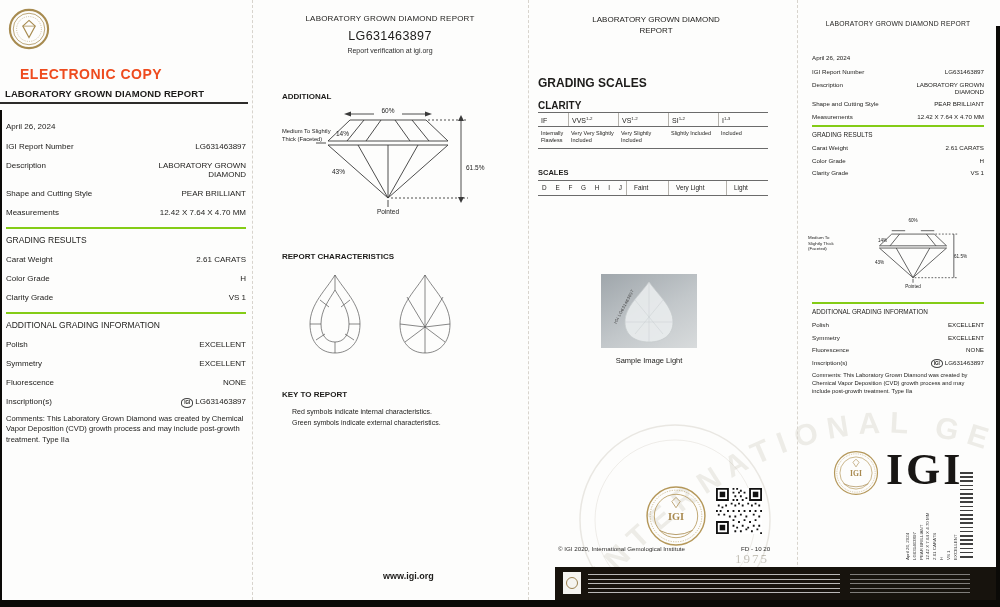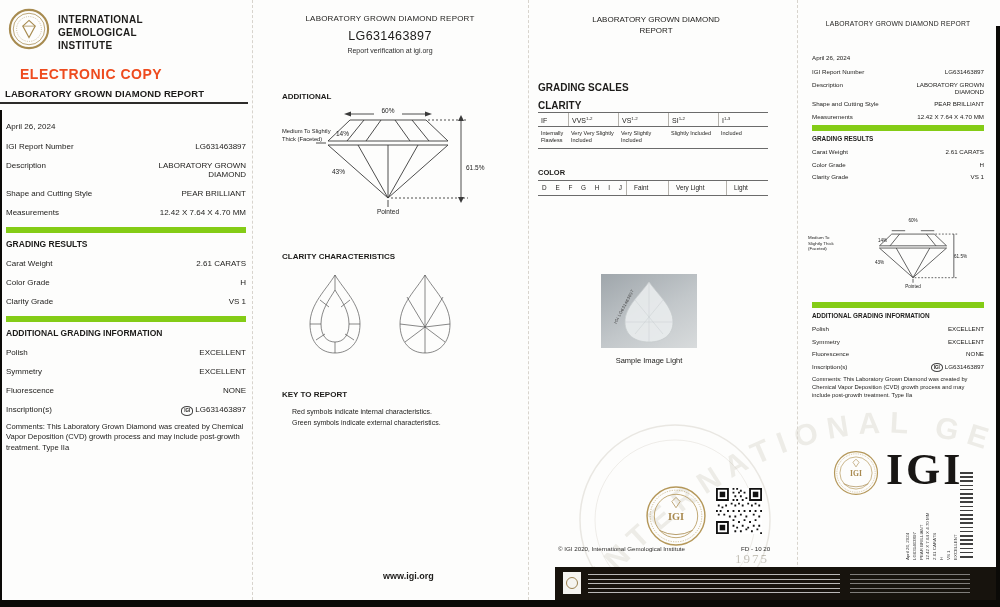--- a/index.html
+++ b/index.html
@@ -4,21 +4,21 @@
 <style>
   *{margin:0;padding:0;box-sizing:border-box}
   body{font-family:"Liberation Sans",sans-serif;background:#ffffff}
   .page{position:relative;width:1000px;height:607px;background:#fdfdfc;overflow:hidden;color:#1d1c1a}
   .abs{position:absolute}
   .b{font-weight:bold}
   .fold{position:absolute;top:0;height:600px;width:0;border-left:1px dashed #d8d4cd}
   .frow{display:flex;justify-content:space-between;align-items:flex-start;margin-bottom:10px}
   .flabel{white-space:nowrap}
   .fvalue{text-align:right;max-width:128px}
-  .sec-h{font-weight:bold;font-size:8.5px;border-top:6px solid #84cc16;padding-top:6px;margin:0 0 10px}
+  .sec-h{font-weight:normal;font-size:8.5px;border-top:2px solid #84cc16;padding-top:6px;margin:0 0 10px}
   .m{font-size:6.2px}
   .m .frow{margin-bottom:5.5px}
   .m .fvalue{max-width:82px}
   .m .sec-h{font-size:6.4px;padding-top:4px;margin:0 0 6px}
   .igi-oval{display:inline-block;border:1px solid #444;border-radius:6px/4px;font-size:4.6px;line-height:1.2;padding:1px 2px;font-weight:bold;margin-right:2px}
   .cs-head{display:flex;border-top:1px solid #6b6b6b;border-bottom:1px solid #6b6b6b}
   .cs-cell{font-size:7px;padding:3px 0 2px 3px}
   .cs-cell sup{font-size:4.4px}
   .cs-cell + .cs-cell{border-left:1px solid #b5b2ac}
   .cs-labels{display:flex;border-bottom:1px solid #6b6b6b}
@@ -56,25 +56,20 @@
   <div class="fold" style="left:797px"></div>
 
   <svg class="abs" style="left:8px;top:8px;width:42px;height:42px" viewBox="0 0 44 44">
     <circle cx="22" cy="22" r="20" fill="none" stroke="#a78b50" stroke-width="2.2"></circle>
     <circle cx="22" cy="22" r="16.5" fill="none" stroke="#a78b50" stroke-width="0.8"></circle>
     <circle cx="22" cy="22" r="13" fill="none" stroke="#a78b50" stroke-width="0.6" stroke-dasharray="1 1.4"></circle>
     <polygon points="22,13 28.5,19 22,31 15.5,19" fill="none" stroke="#a78b50" stroke-width="1.2"></polygon>
     <line x1="15.5" y1="19" x2="28.5" y2="19" stroke="#a78b50" stroke-width="0.8"></line>
   </svg>
 
-  <div class="abs b" style="left:58px;top:13px;font-size:10px;line-height:1.3;letter-spacing:0.3px">
-    <div>INTERNATIONAL</div>
-    <div>GEMOLOGICAL</div>
-    <div>INSTITUTE</div>
-  </div>
 
   <div class="abs b" style="left:20px;top:66px;font-size:14px;letter-spacing:0.5px;color:#ee4b1e">ELECTRONIC COPY</div>
 
   <div class="abs b" style="left:5px;top:88px;font-size:9.5px;letter-spacing:0.1px">LABORATORY GROWN DIAMOND REPORT</div>
   <div class="abs" style="left:0;top:102px;width:248px;height:2px;background:#2d2c2a"></div>
 
   <div class="abs" style="left:6px;top:122px;width:240px;font-size:8px">
     <div style="margin-bottom:11px">April 26, 2024</div>
 
     <div class="frow">
@@ -171,21 +166,21 @@
       </g>
     </svg>
     <div class="plabel" style="left:0;width:252px;top:5px;text-align:center">60%</div>
     <div class="plabel" style="left:20px;top:26px;width:52px;font-size:5.8px;line-height:1.3">Medium To Slightly Thick (Faceted)</div>
     <div class="plabel" style="left:74px;top:28px">14%</div>
     <div class="plabel" style="left:70px;top:66px">43%</div>
     <div class="plabel" style="left:204px;top:62px">61.5%</div>
     <div class="plabel" style="left:0;width:252px;top:106px;text-align:center">Pointed</div>
   </div>
 
-  <div class="abs b" style="left:282px;top:252px;font-size:8px">CLARITY CHARACTERISTICS</div>
+  <div class="abs b" style="left:282px;top:252px;font-size:8px">REPORT CHARACTERISTICS</div>
 
   <svg class="abs" style="left:302px;top:272px;width:66px;height:84px" viewBox="0 0 66 84">
     <g stroke="#555" stroke-width="0.7" fill="none">
       <path d="M33,3 C42,18 58,32 58,52 C58,71 47,81 33,81 C19,81 8,71 8,52 C8,32 24,18 33,3 Z"></path>
       <path d="M33,18 C39,28 47,38 47,52 C47,64 41,70 33,70 C25,70 19,64 19,52 C19,38 27,28 33,18 Z"></path>
       <line x1="33" y1="3" x2="33" y2="18"></line>
         <line x1="58" y1="52" x2="47" y2="52"></line>
       <line x1="8" y1="52" x2="19" y2="52"></line>
         <line x1="33" y1="81" x2="33" y2="70"></line>
       <line x1="18" y1="28" x2="27" y2="35"></line>
@@ -210,41 +205,41 @@
   </svg>
 
   <div class="abs b" style="left:282px;top:390px;font-size:8px">KEY TO REPORT</div>
   <div class="abs" style="left:292px;top:406px;font-size:7px;line-height:1.6">
     <div>Red symbols indicate internal characteristics.</div>
     <div>Green symbols indicate external characteristics.</div>
   </div>
 
   <div class="abs ctr" style="left:590px;top:14px;width:132px;font-size:8px;line-height:1.4">LABORATORY GROWN DIAMOND REPORT</div>
 
-  <div class="abs b" style="left:538px;top:82px;font-size:10px">GRADING SCALES</div>
+  <div class="abs b" style="left:538px;top:76px;font-size:12px">GRADING SCALES</div>
   <div class="abs b" style="left:538px;top:100px;font-size:10px">CLARITY</div>
 
   <div class="abs" style="left:538px;top:112px;width:230px">
     <div class="cs-head">
       <div class="cs-cell" style="width:30px"><span>IF</span><sup></sup></div>
       <div class="cs-cell" style="width:50px"><span>VVS</span><sup>1-2</sup></div>
       <div class="cs-cell" style="width:50px"><span>VS</span><sup>1-2</sup></div>
       <div class="cs-cell" style="width:50px"><span>SI</span><sup>1-2</sup></div>
       <div class="cs-cell" style="width:50px"><span>I</span><sup>1-3</sup></div>
     </div>
     <div class="cs-labels">
       <div class="cs-lab" style="width:30px">Internally Flawless</div>
       <div class="cs-lab" style="width:50px">Very Very Slightly Included</div>
       <div class="cs-lab" style="width:50px">Very Slightly Included</div>
       <div class="cs-lab" style="width:50px">Slightly Included</div>
       <div class="cs-lab" style="width:50px">Included</div>
     </div>
   </div>
 
-  <div class="abs b" style="left:538px;top:168px;font-size:7.5px">COLOR</div>
+  <div class="abs b" style="left:538px;top:168px;font-size:7.5px">SCALES</div>
 
   <div class="abs" style="left:538px;top:180px;width:230px">
     <div class="col-row">
       <div class="col-letters">
         <span>D</span>
         <span>E</span>
         <span>F</span>
         <span>G</span>
         <span>H</span>
         <span>I</span>

